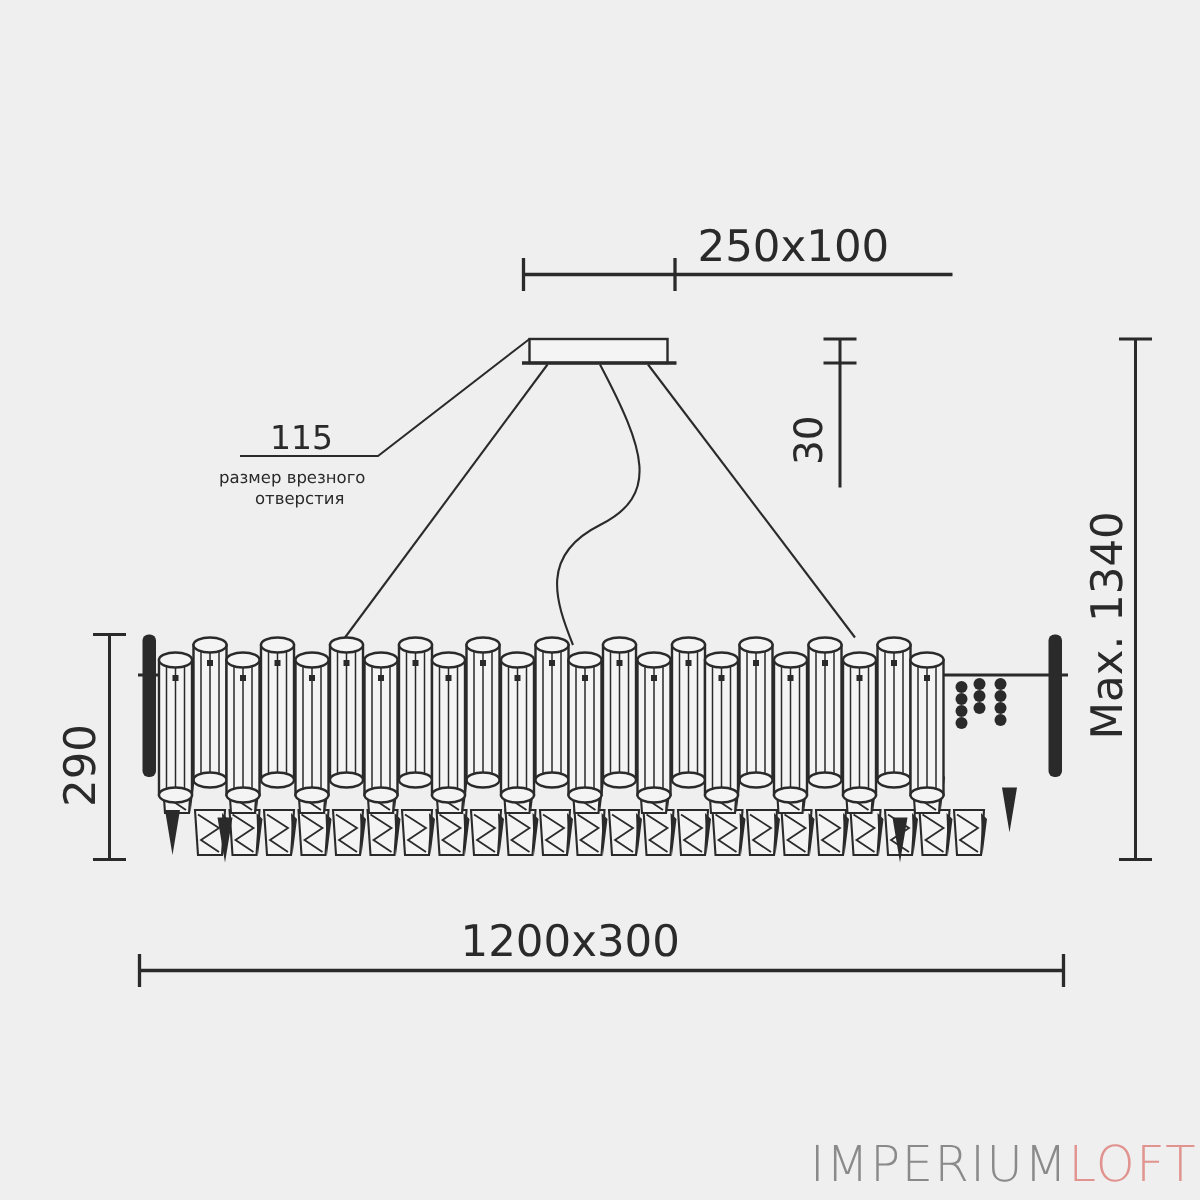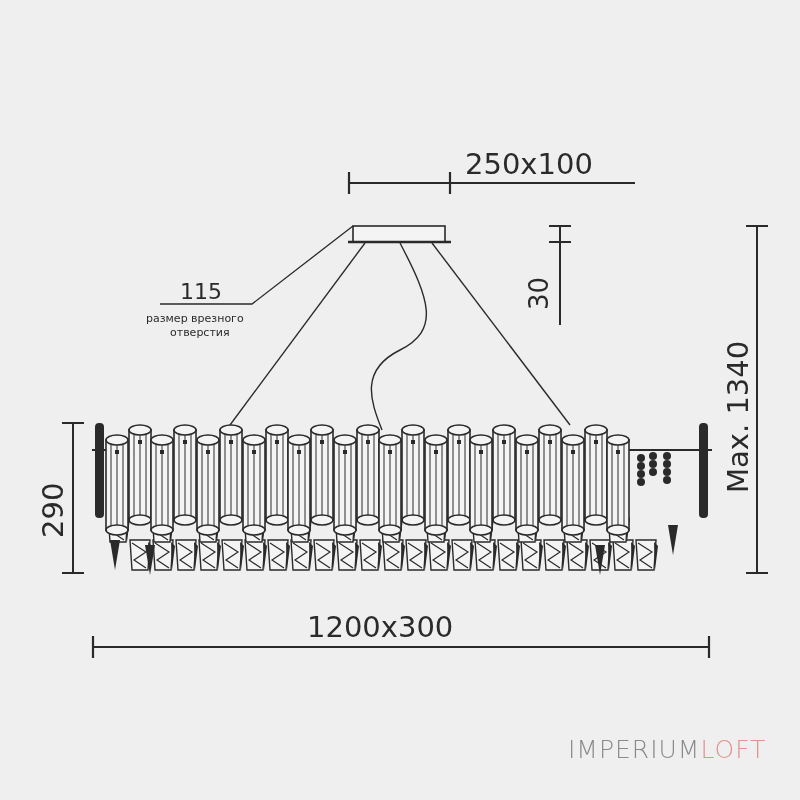--- a/index.html
+++ b/index.html
@@ -1,19 +1,19 @@
 <!DOCTYPE html>
 <html><head>
 <meta charset="utf-8">
 <style>
   html, body { margin: 0; padding: 0; }
   body { width: 800px; height: 800px; background: #efefef; position: relative; overflow: hidden; font-family: "DejaVu Sans", sans-serif; }
   svg { position: absolute; left: 0; top: 0; }
   .dim-text { fill: #2a2a2a; font-family: "DejaVu Sans", sans-serif; }
-  .brand { position: absolute; left: 540px; top: 735px; font-family: "DejaVu Sans", sans-serif; font-size: 25px; letter-spacing: 1px; font-weight: 300; margin-left: 28px; }
+  .brand { position: absolute; left: 540px; top: 756px; font-family: "DejaVu Sans", sans-serif; font-size: 33px; letter-spacing: 1px; font-weight: 300; }
   .brand .b1 { color: #8a8a8a; }
   .brand .b2 { color: #e0938f; }
 </style>
 </head>
 <body>
 
 <svg width="800" height="800" viewBox="0 0 800 800">
   <defs>
     <g id="tube">
       <rect x="-11" y="0" width="22" height="90" fill="#f4f4f4" stroke="#2a2a2a" stroke-width="1.6"></rect>

